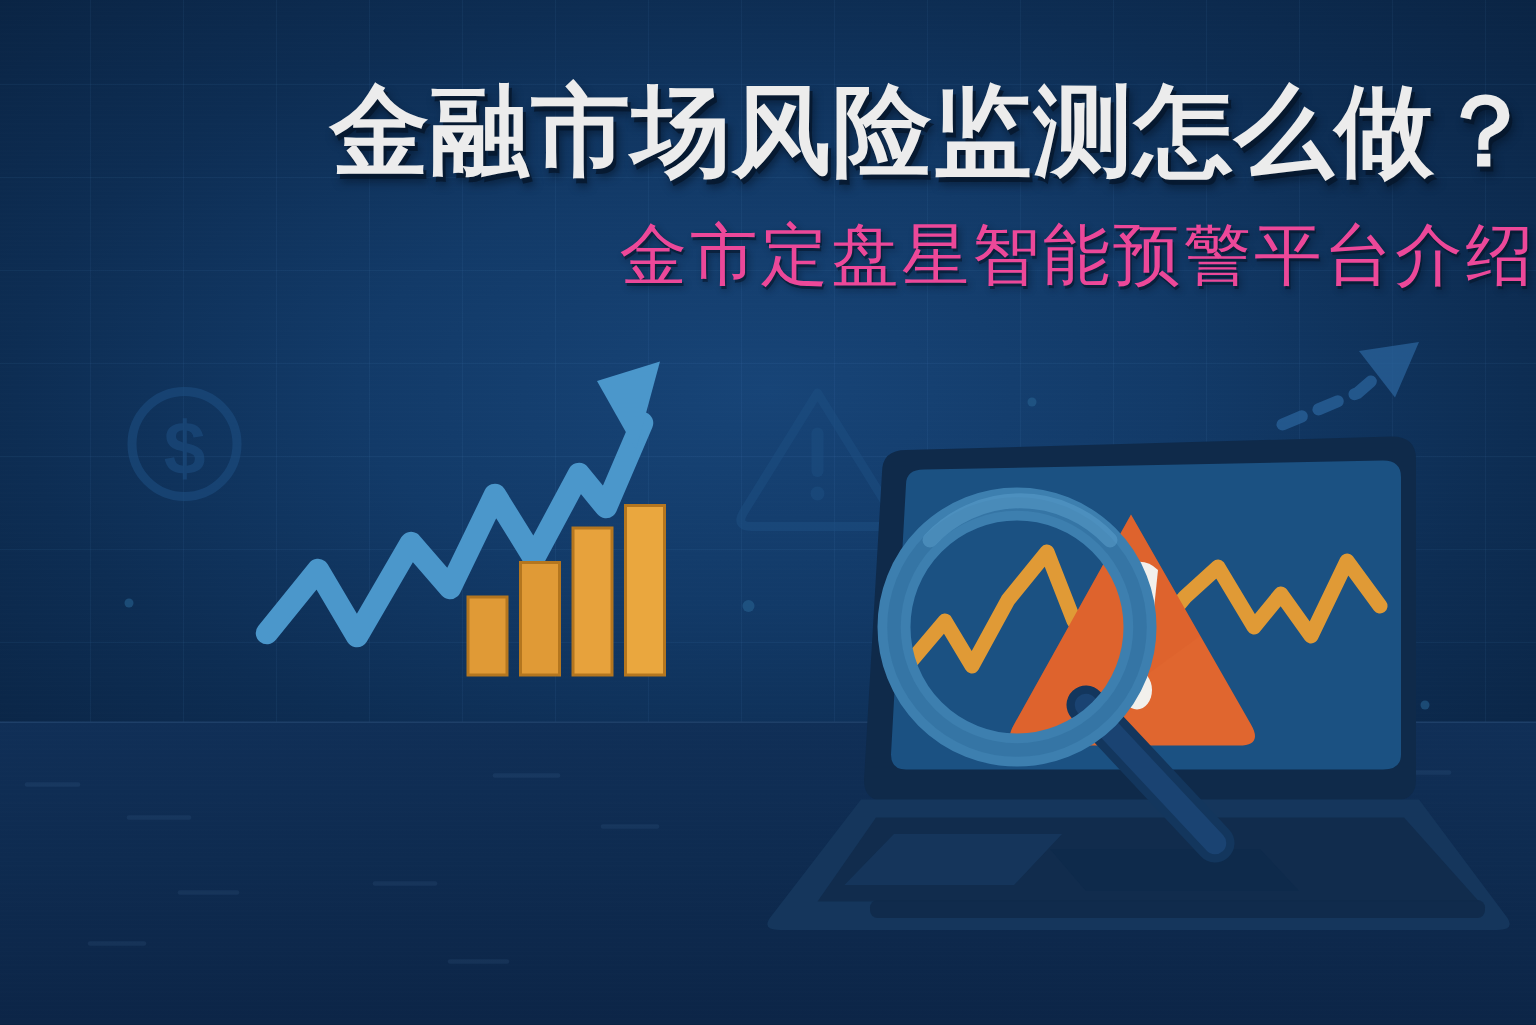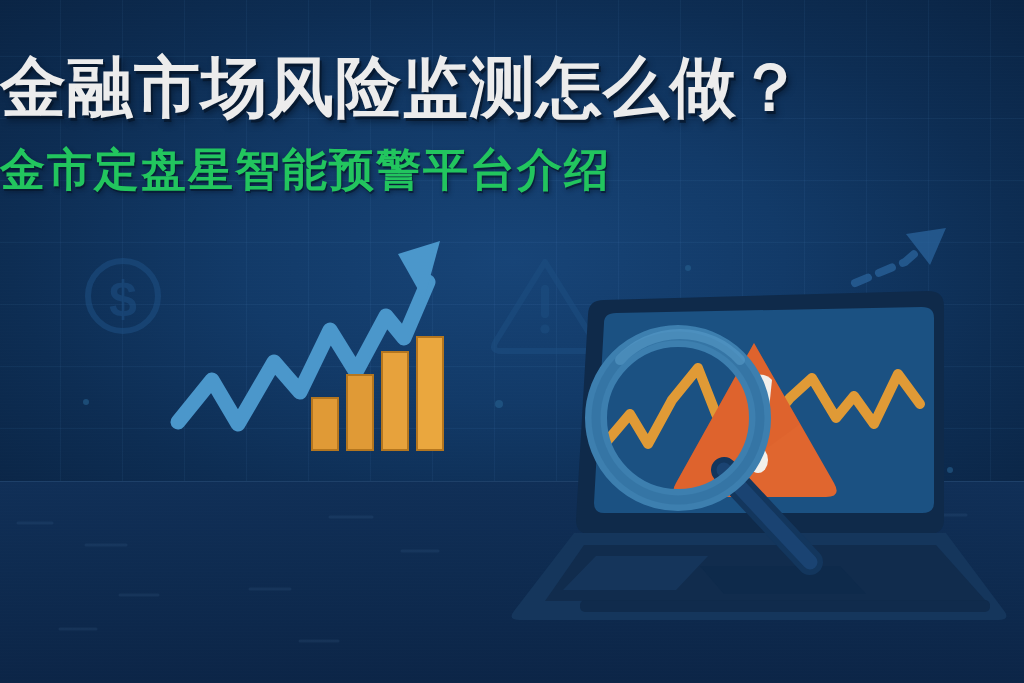--- a/index.html
+++ b/index.html
@@ -61,42 +61,42 @@
     left: 0; right: 0;
     top: 481px; bottom: 0;
     opacity: .55;
   }
 
   
   .titles {
     position: absolute;
     left: 0; right: 0;
     top: 52px;
-    text-align: left;
+    text-align: right;
     z-index: 40;
   }
   .title-main {
     margin: 0;
     font-size: 66px;
     line-height: 1.08;
     font-weight: 700;
     letter-spacing: 1px;
     color: #ececec;
     text-shadow:
       2px 3px 0 rgba(6,22,42,0.75),
       3px 5px 6px rgba(4,16,32,0.55);
     white-space: nowrap;
   }
   .title-sub {
     margin: 22px 0 0 0;
     font-size: 45px;
     line-height: 1.1;
-    font-weight: 700;
+    font-weight: 400;
     letter-spacing: 2px;
-    color: #22c55e;
+    color: #ec4899;
     text-shadow:
       1px 2px 0 rgba(6,22,42,0.6),
       2px 3px 5px rgba(4,16,32,0.45);
     white-space: nowrap;
   }
 
   
   .art {
     position: absolute;
     inset: 0;

